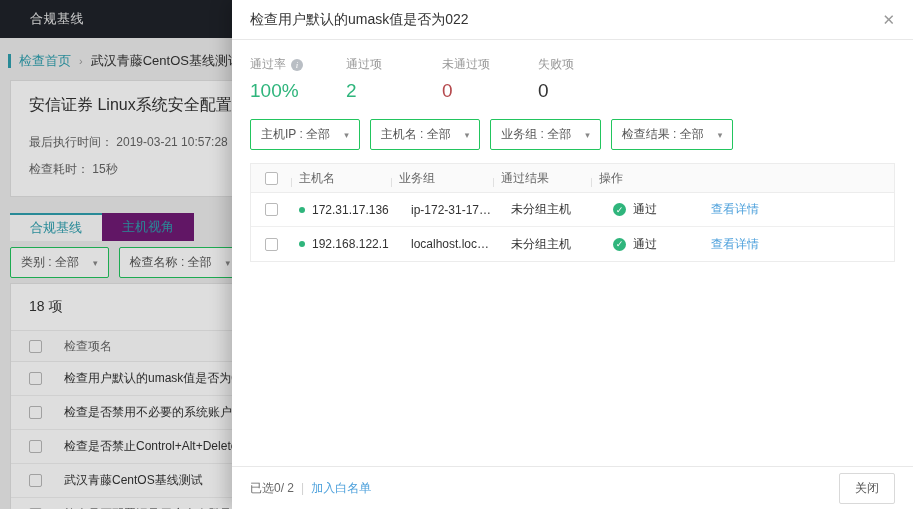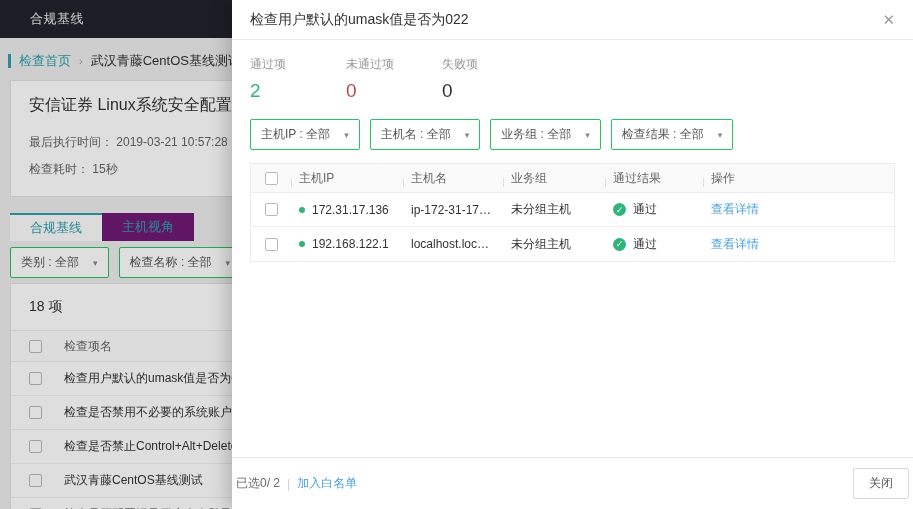--- a/index.html
+++ b/index.html
@@ -77,22 +77,22 @@
   .c-result{width:98px;flex:none;}
   .c-action{flex:1;justify-content:flex-start;}
   .t-head .t-cell:not(.c-check)::before{content:"";position:absolute;left:0;top:8px;height:13px;
           width:1px;background:#e0e0e0;}
   .t-head .c-action{justify-content:flex-start;}
   .host-dot{width:6px;height:6px;border-radius:50%;background:var(--green);flex:none;}
   .host-name{overflow:hidden;text-overflow:ellipsis;white-space:nowrap;display:block;max-width:86px;}
   .pass-icon{width:13px;height:13px;border-radius:50%;background:var(--green);color:#fff;
              font-size:9px;display:inline-flex;align-items:center;justify-content:center;flex:none;}
   .link{color:var(--link);cursor:pointer;}
-  .drawer-footer{flex:none;height:52px;border-top:1px solid #e8e8e8;display:flex;
-                 align-items:center;justify-content:space-between;padding:0 4px;font-size:12px;}
+  .drawer-footer{flex:none;height:43px;border-top:1px solid #e8e8e8;display:flex;
+                 align-items:center;justify-content:space-between;padding:0 18px;font-size:12px;}
   .footer-left{display:flex;align-items:center;gap:7px;color:#666;}
   .footer-divider{color:#d0d0d0;}
   .close-button{background:#fff;border:1px solid #d9d9d9;border-radius:2px;color:#555;
                 font-size:12px;padding:6px 15px;cursor:pointer;
                 font-family:"Liberation Sans","DejaVu Sans",sans-serif;}
 </style>
 </head>
 <body>
 
 <div class="screen">
@@ -170,20 +170,27 @@
 
   <div class="drawer">
     <div class="drawer-header">
       <span class="drawer-title">检查用户默认的umask值是否为022</span>
       <span class="close-btn">✕</span>
     </div>
 
     <div class="drawer-body">
       <div class="stats">
         <div class="stat stat-green">
+          <div class="stat-label">
+            <span>通过率</span>
+            <span class="info-icon">i</span>
+          </div>
+          <div class="stat-value">100%</div>
+        </div>
+        <div class="stat stat-green">
           <div class="stat-label">通过项</div>
           <div class="stat-value">2</div>
         </div>
         <div class="stat stat-red">
           <div class="stat-label">未通过项</div>
           <div class="stat-value">0</div>
         </div>
         <div class="stat">
           <div class="stat-label">失败项</div>
           <div class="stat-value">0</div>
@@ -207,21 +214,20 @@
           <span>检查结果 : 全部</span>
           <span class="caret">▾</span>
         </div>
       </div>
 
       <div class="host-table">
         <div class="t-row t-head">
           <div class="t-cell c-check">
             <span class="cbx"></span>
           </div>
-          <div class="t-cell c-ip">主机IP</div>
           <div class="t-cell c-host">主机名</div>
           <div class="t-cell c-group">业务组</div>
           <div class="t-cell c-result">通过结果</div>
           <div class="t-cell c-action">操作</div>
         </div>
 
         <div class="t-row">
           <div class="t-cell c-check">
             <span class="cbx"></span>
           </div>

